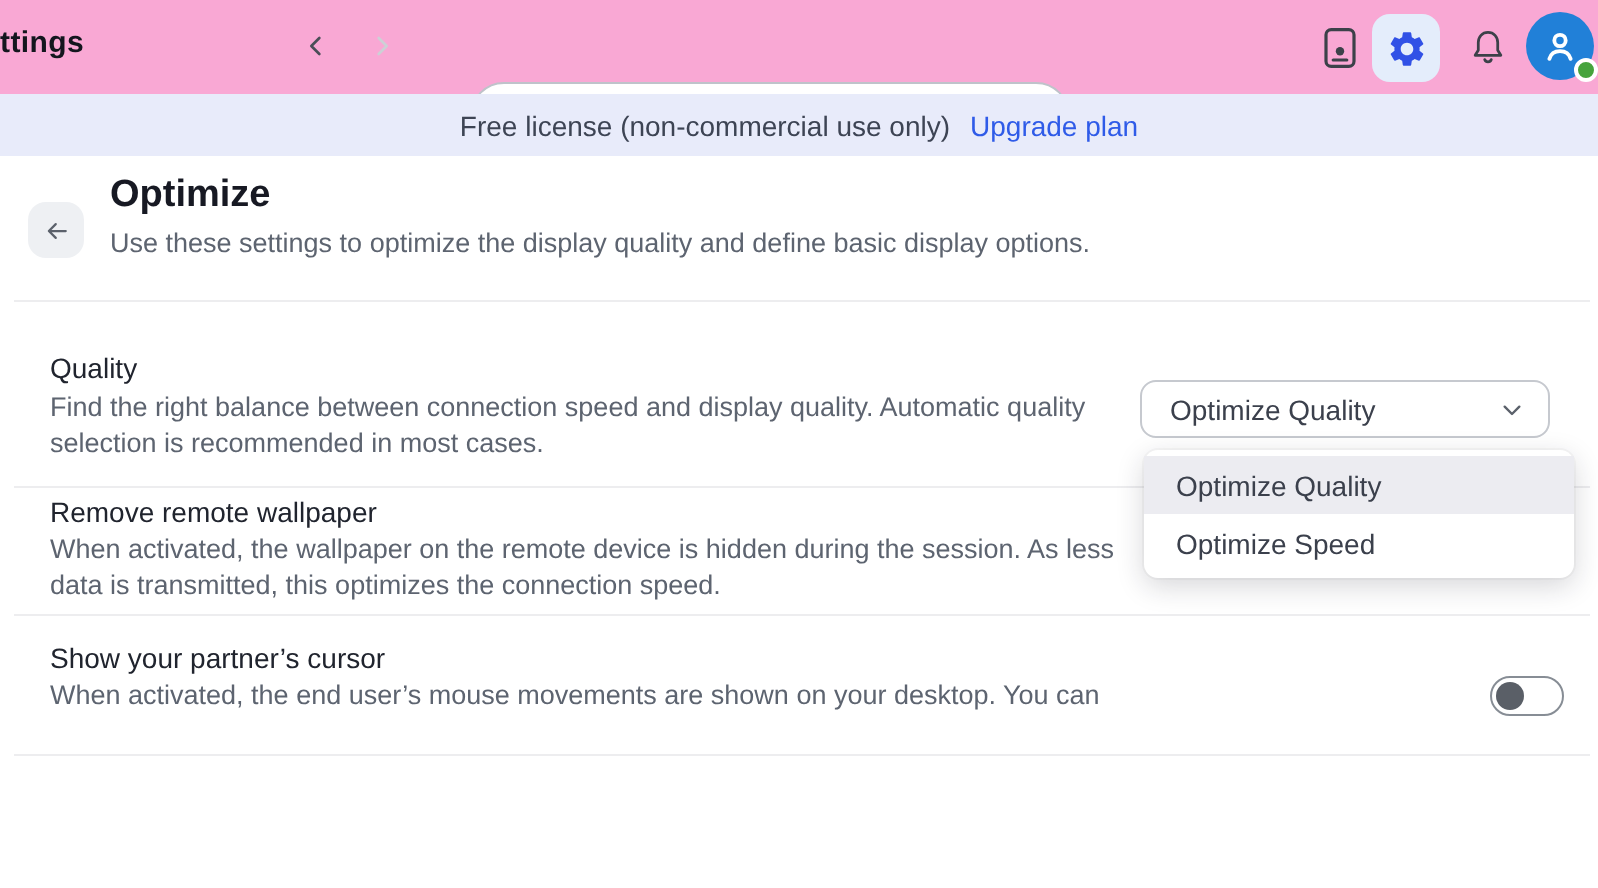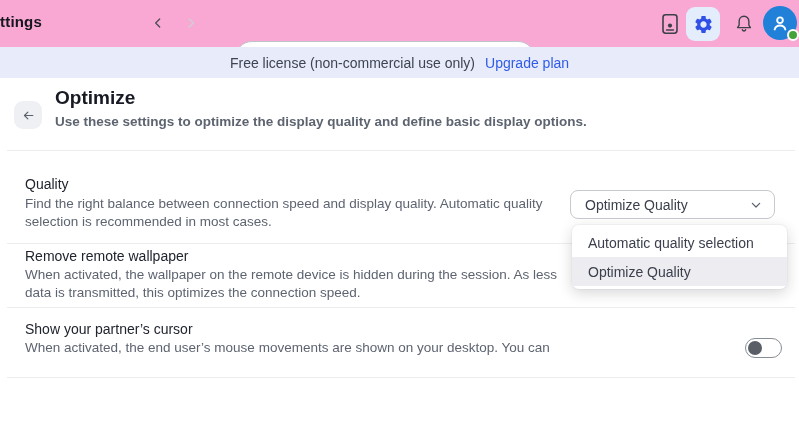--- a/index.html
+++ b/index.html
@@ -43,21 +43,21 @@
     display:flex;align-items:center;justify-content:center;gap:10px;font-size:14px;
   }
   .banner-text{color:#3d4454;}
   .banner-link{color:var(--accent-blue);cursor:pointer;text-decoration:none;}
   
   .back-btn{
     position:absolute;left:14px;top:101px;width:28px;height:28px;border-radius:9px;
     background:#eef0f3;display:flex;align-items:center;justify-content:center;cursor:pointer;
   }
   .page-title{position:absolute;left:55px;top:87px;font-size:19px;font-weight:bold;color:#171923;}
-  .page-subtitle{position:absolute;left:55px;top:114px;font-size:13.5px;color:var(--text-gray);font-weight:bold;}
+  .page-subtitle{position:absolute;left:55px;top:114px;font-size:13.5px;color:var(--text-gray);}
   
   .divider{position:absolute;left:7px;right:4px;height:1px;background:var(--divider);}
   .d1{top:150px;} .d2{top:243px;} .d3{top:307px;} .d4{top:377px;}
   
   .row-title{position:absolute;left:25px;font-size:14px;font-weight:normal;color:#20242e;}
   .row-desc{position:absolute;left:25px;font-size:13.5px;color:var(--text-gray);line-height:18px;white-space:nowrap;}
   .rt1{top:176px;} .rd1{top:195px;}
   .rt2{top:248px;} .rd2{top:266px;}
   .rt3{top:321px;} .rd3{top:339px;}
   
@@ -197,15 +197,15 @@
 <div class="row-desc rd3">
   <div>When activated, the end user’s mouse movements are shown on your desktop. You can</div>
 </div>
 <div class="toggle">
   <span class="knob"></span>
 </div>
 
 <div class="divider d4"></div>
 
 <div class="menu">
-  <div class="menu-item">Automatic quality selection</div>
   <div class="menu-item highlighted">Optimize Quality</div>
+  <div class="menu-item">Optimize Speed</div>
 </div>
 
 </body></html>

